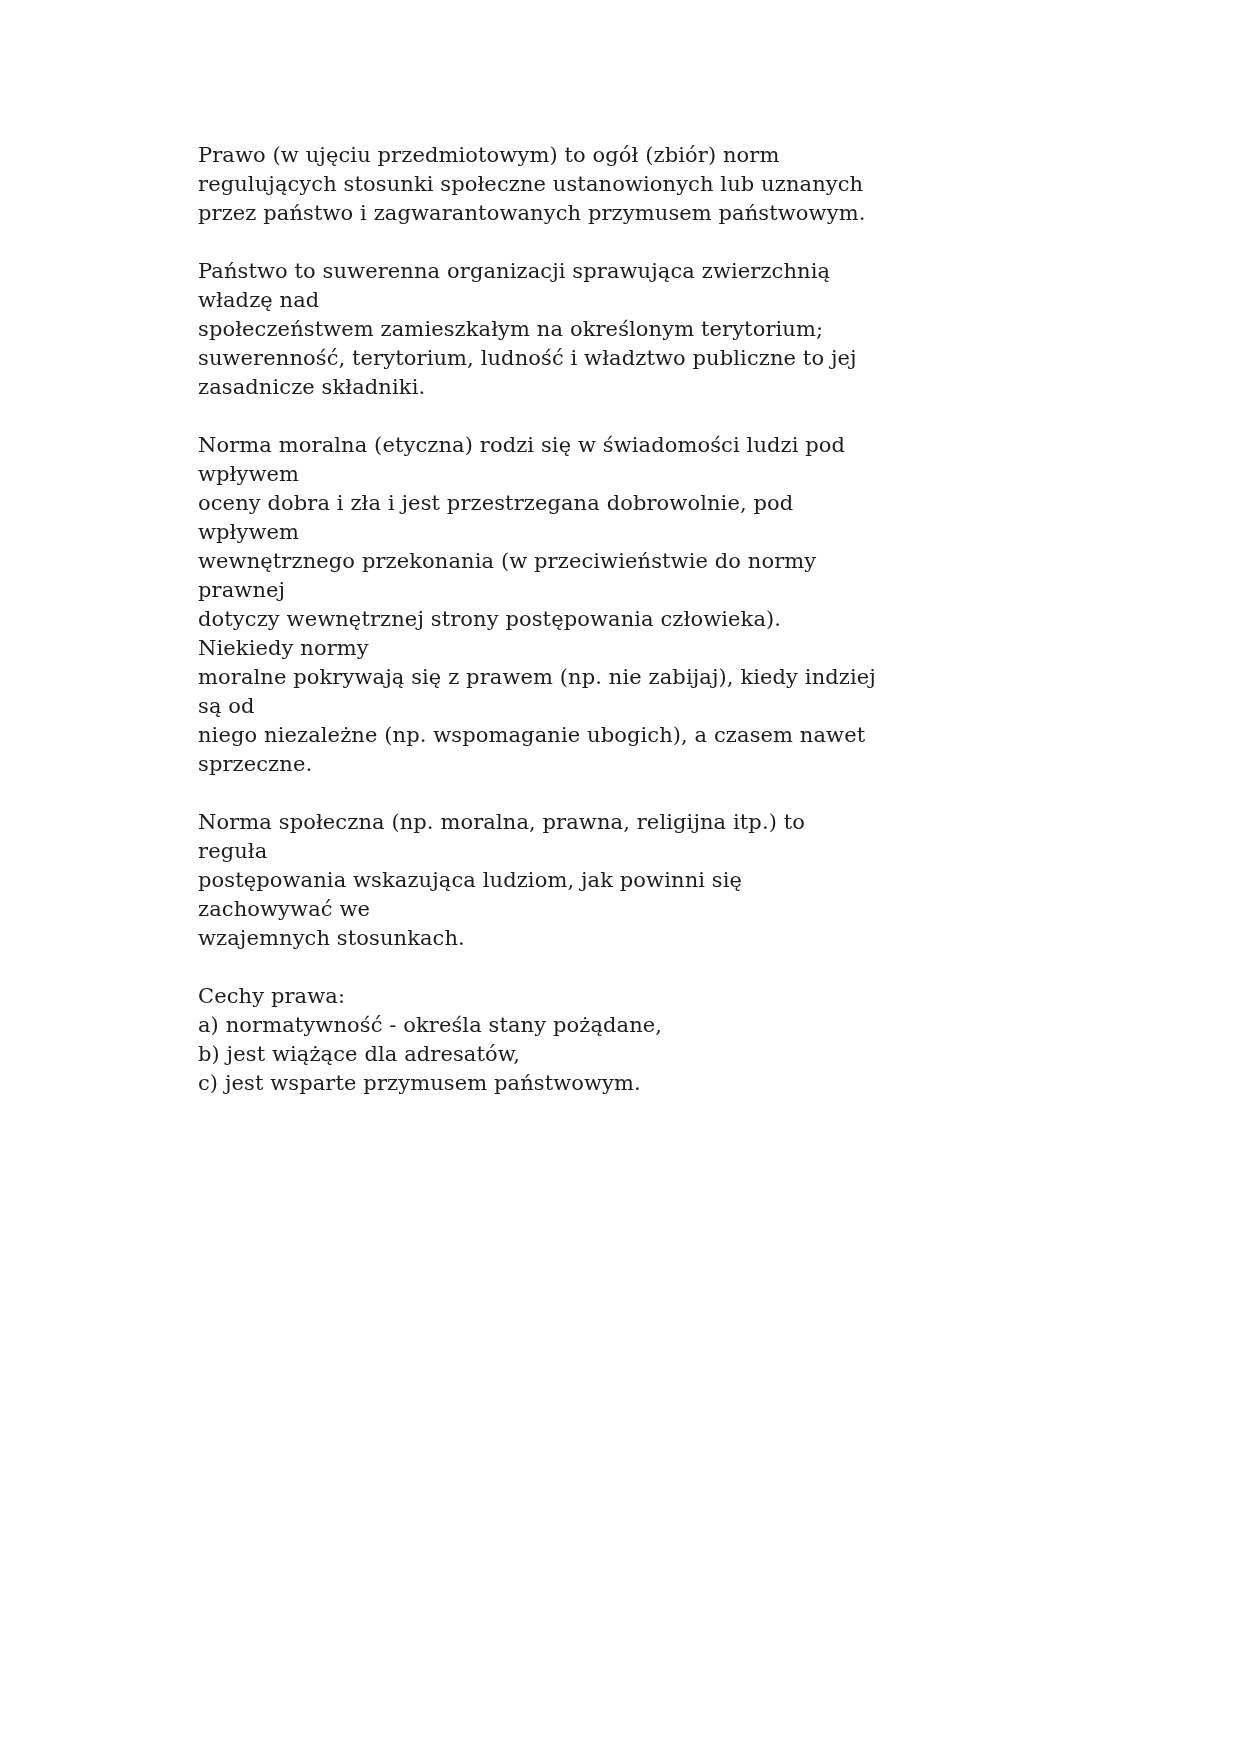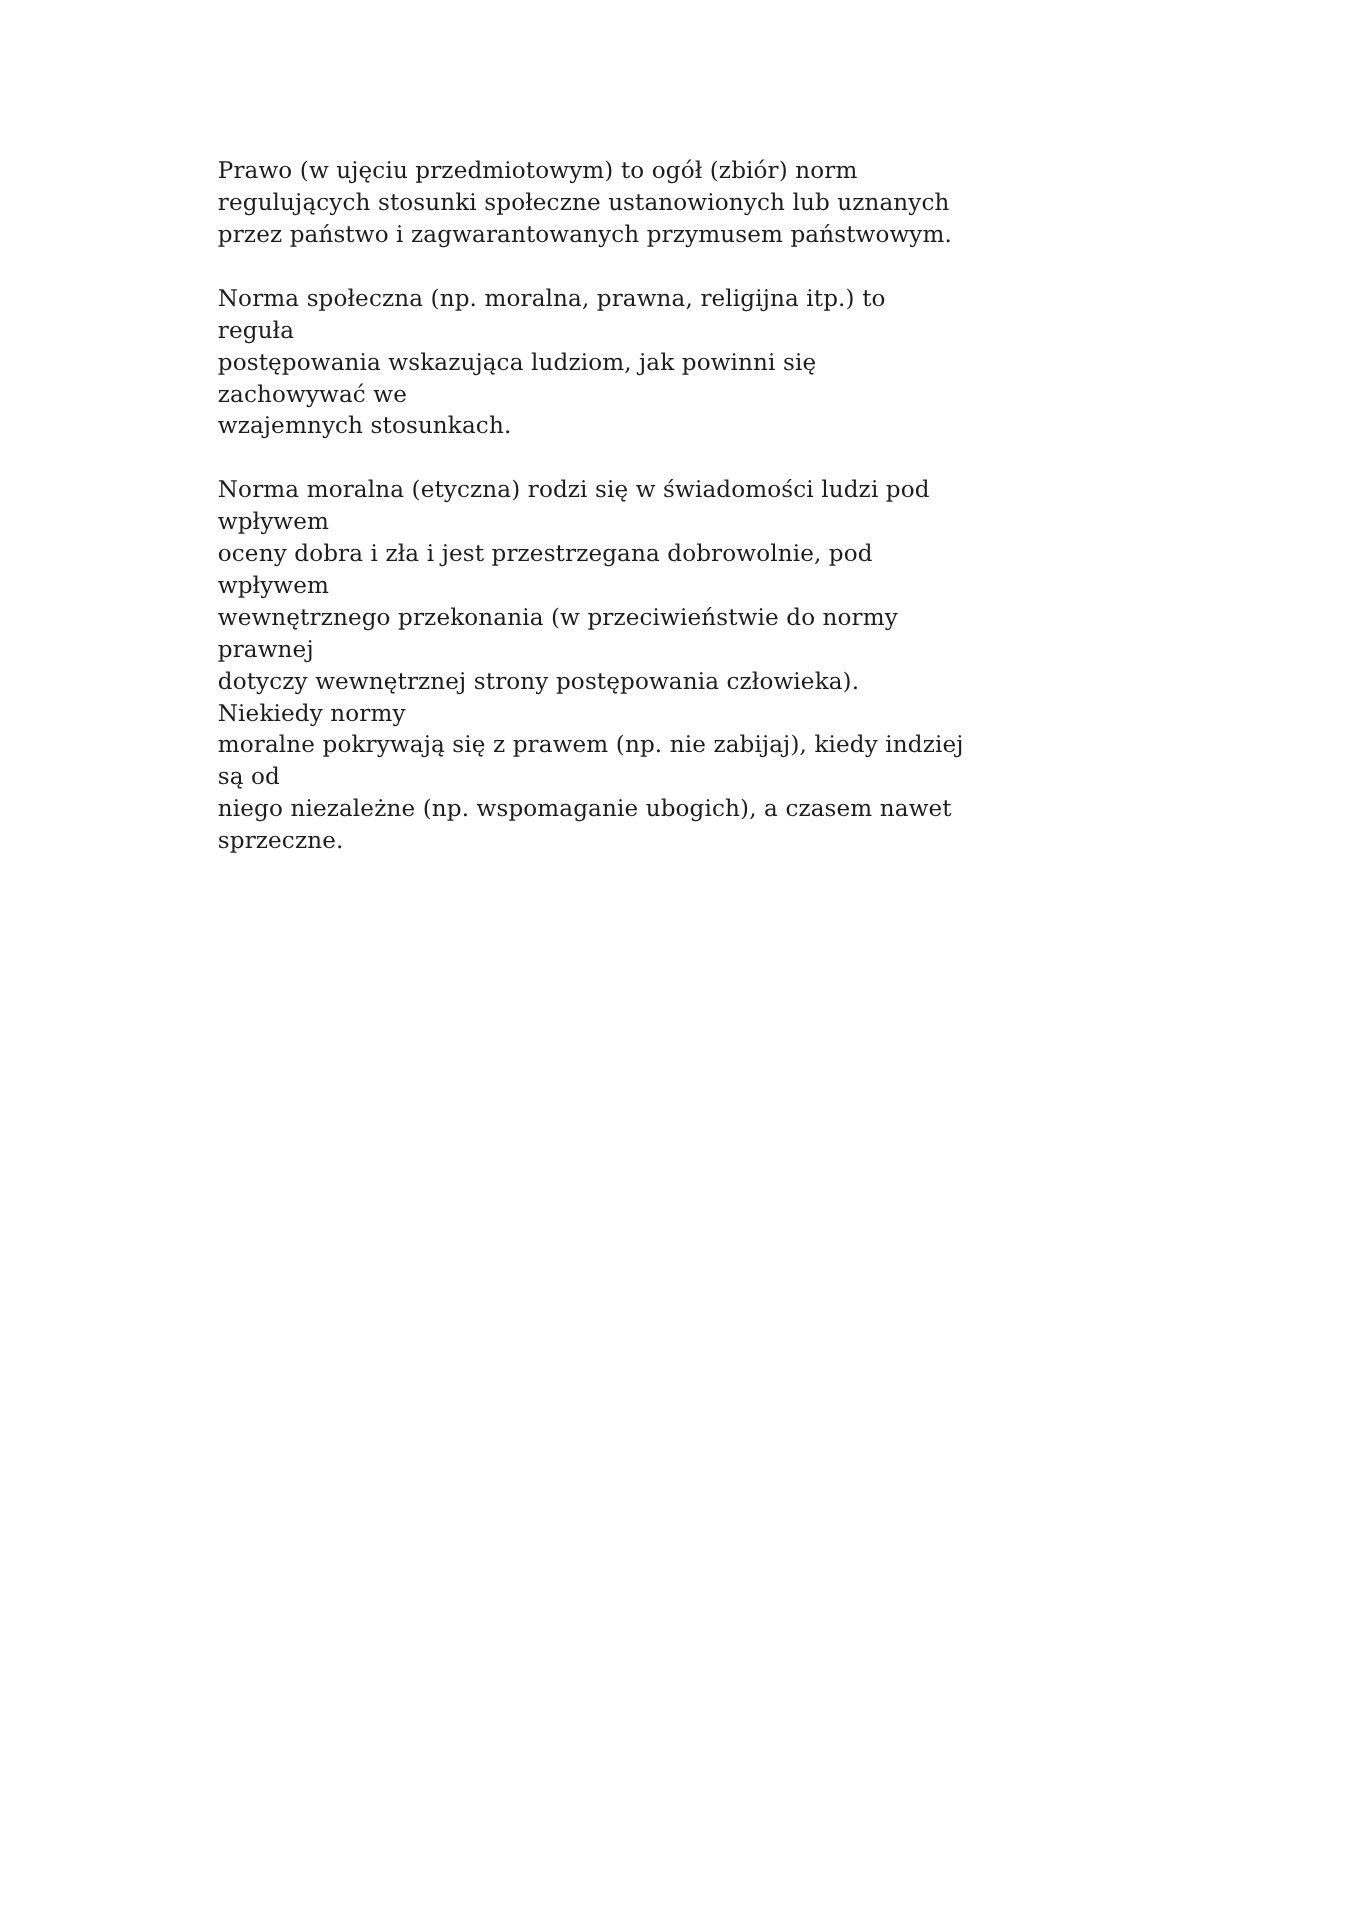--- a/index.html
+++ b/index.html
@@ -35,24 +35,32 @@
   }
 </style>
 </head>
 <body>
 
 <div class="page">
   <div class="text-block">
     <p class="para">Prawo (w ujęciu przedmiotowym) to ogół (zbiór) norm
 regulujących stosunki społeczne ustanowionych lub uznanych
 przez państwo i zagwarantowanych przymusem państwowym.</p>
-    <p class="para">Norma społeczna (np. moralna, prawna, religijna itp.) to reguła
-postępowania wskazująca ludziom, jak powinni się zachowywać we
-wzajemnych stosunkach.</p>
+    <p class="para">Państwo to suwerenna organizacji sprawująca zwierzchnią władzę nad
+społeczeństwem zamieszkałym na określonym terytorium;
+suwerenność, terytorium, ludność i władztwo publiczne to jej
+zasadnicze składniki.</p>
     <p class="para">Norma moralna (etyczna) rodzi się w świadomości ludzi pod wpływem
 oceny dobra i zła i jest przestrzegana dobrowolnie, pod wpływem
 wewnętrznego przekonania (w przeciwieństwie do normy prawnej
 dotyczy wewnętrznej strony postępowania człowieka). Niekiedy normy
 moralne pokrywają się z prawem (np. nie zabijaj), kiedy indziej są od
 niego niezależne (np. wspomaganie ubogich), a czasem nawet
 sprzeczne.</p>
+    <p class="para">Norma społeczna (np. moralna, prawna, religijna itp.) to reguła
+postępowania wskazująca ludziom, jak powinni się zachowywać we
+wzajemnych stosunkach.</p>
+    <p class="para">Cechy prawa:
+a) normatywność - określa stany pożądane,
+b) jest wiążące dla adresatów,
+c) jest wsparte przymusem państwowym.</p>
   </div>
 </div>
 
 </body></html>

